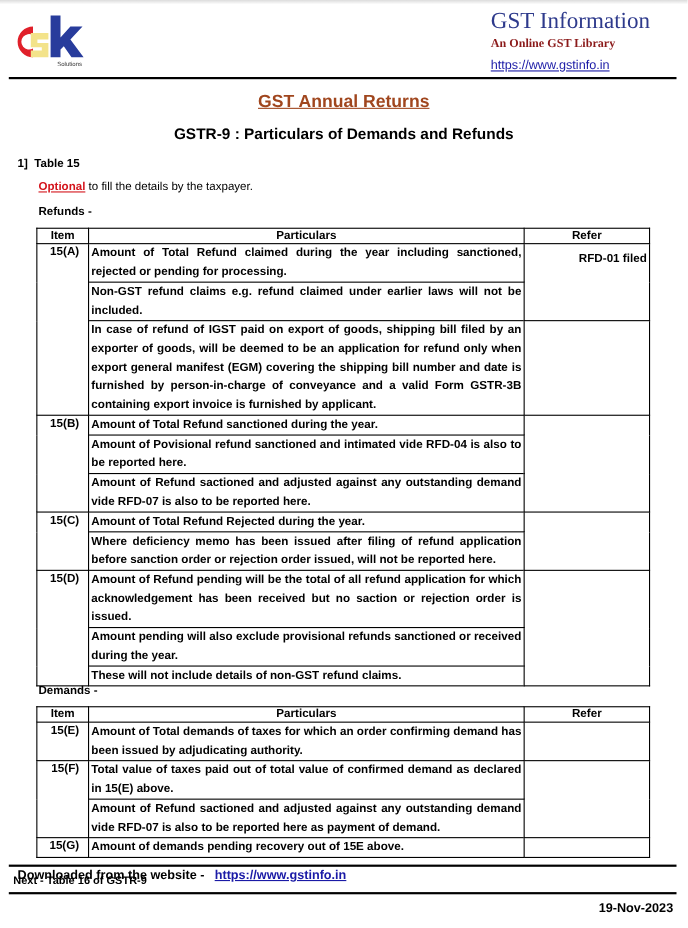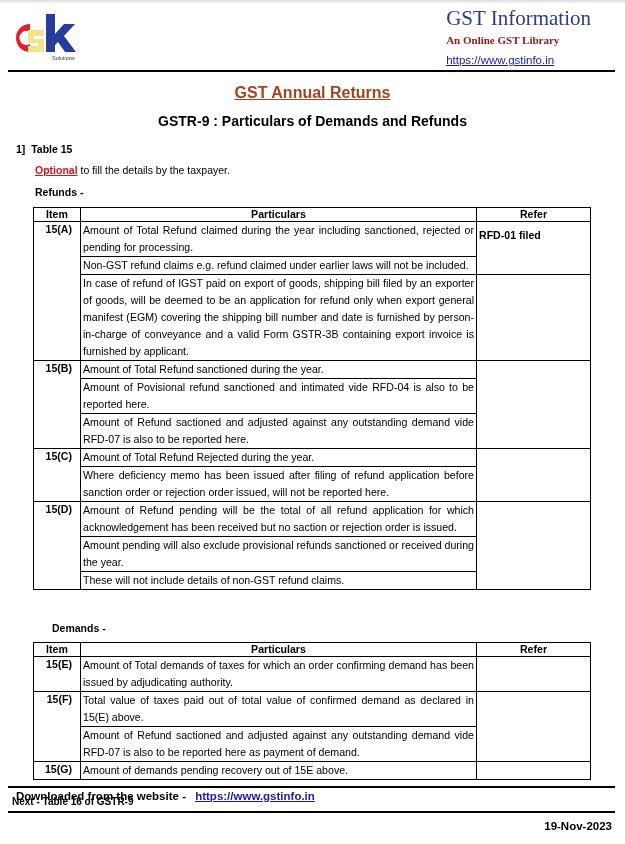--- a/index.html
+++ b/index.html
@@ -16,25 +16,25 @@
   .doc-title { position:absolute; left:0; width:625px; top:84px; text-align:center;
                font-size:16px; font-weight:bold; color:#a0461e; }
   .doc-title span { text-decoration:underline; }
   .doc-sub { position:absolute; left:0; width:625px; top:113px; text-align:center;
              font-size:14px; font-weight:bold; }
   .sec { position:absolute; font-size:10.5px; }
   .bold { font-weight:bold; }
   .optional { color:#d4141c; font-weight:bold; text-decoration:underline; }
   table.t { position:absolute; left:33px; width:557px; border-collapse:collapse;
             font-size:10.6px; table-layout:fixed; }
-  table.t td, table.t th { border:1.5px solid #000; padding:0 2px; vertical-align:top; }
+  table.t td, table.t th { border:1.5px solid #000; padding:0 2px; vertical-align:top;font-weight:bold; }
   table.t th { font-weight:bold; text-align:center; height:13px; line-height:13px; padding:0; }
   table.t td.item { font-weight:bold; text-align:right; padding-right:8px; padding-top:1px; }
   table.t td.part { text-align:justify; line-height:17px; text-align-last:left; }
-  table.t td.ref { font-weight:bold; text-align:left; padding-top:7px; }
+  table.t td.ref { font-weight:bold; text-align:right; padding-top:7px; }
   .next { position:absolute; left:12px; top:796px; font-size:10px; font-weight:bold; }
   .foot { position:absolute; left:16px; top:790px; font-size:11.5px; font-weight:bold; }
   .foot a { color:#1a1aa6; text-decoration:underline; margin-left:6px; }
   .date { position:absolute; right:13px; top:820px; font-size:11.5px; font-weight:bold; }
 </style>
 </head>
 <body>
 
 <div class="topshade"></div>
 
@@ -116,21 +116,21 @@
       </tr>
       <tr>
         <td class="part">Amount pending will also exclude provisional refunds sanctioned or received during the year.</td>
       </tr>
       <tr>
         <td class="part">These will not include details of non-GST refund claims.</td>
       </tr>
     </tbody>
 </table>
 
-<div class="sec bold" style="left:35px; top:622px;margin-left:17px;">Demands -</div>
+<div class="sec bold" style="left:35px; top:622px;">Demands -</div>
 
 <table class="t" id="demands-table" style="top:642px;">
   <colgroup>
       <col style="width:47px">
       <col style="width:396px">
       <col style="width:114px">
     </colgroup>
   <thead>
       <tr>
     <th>Item</th>

